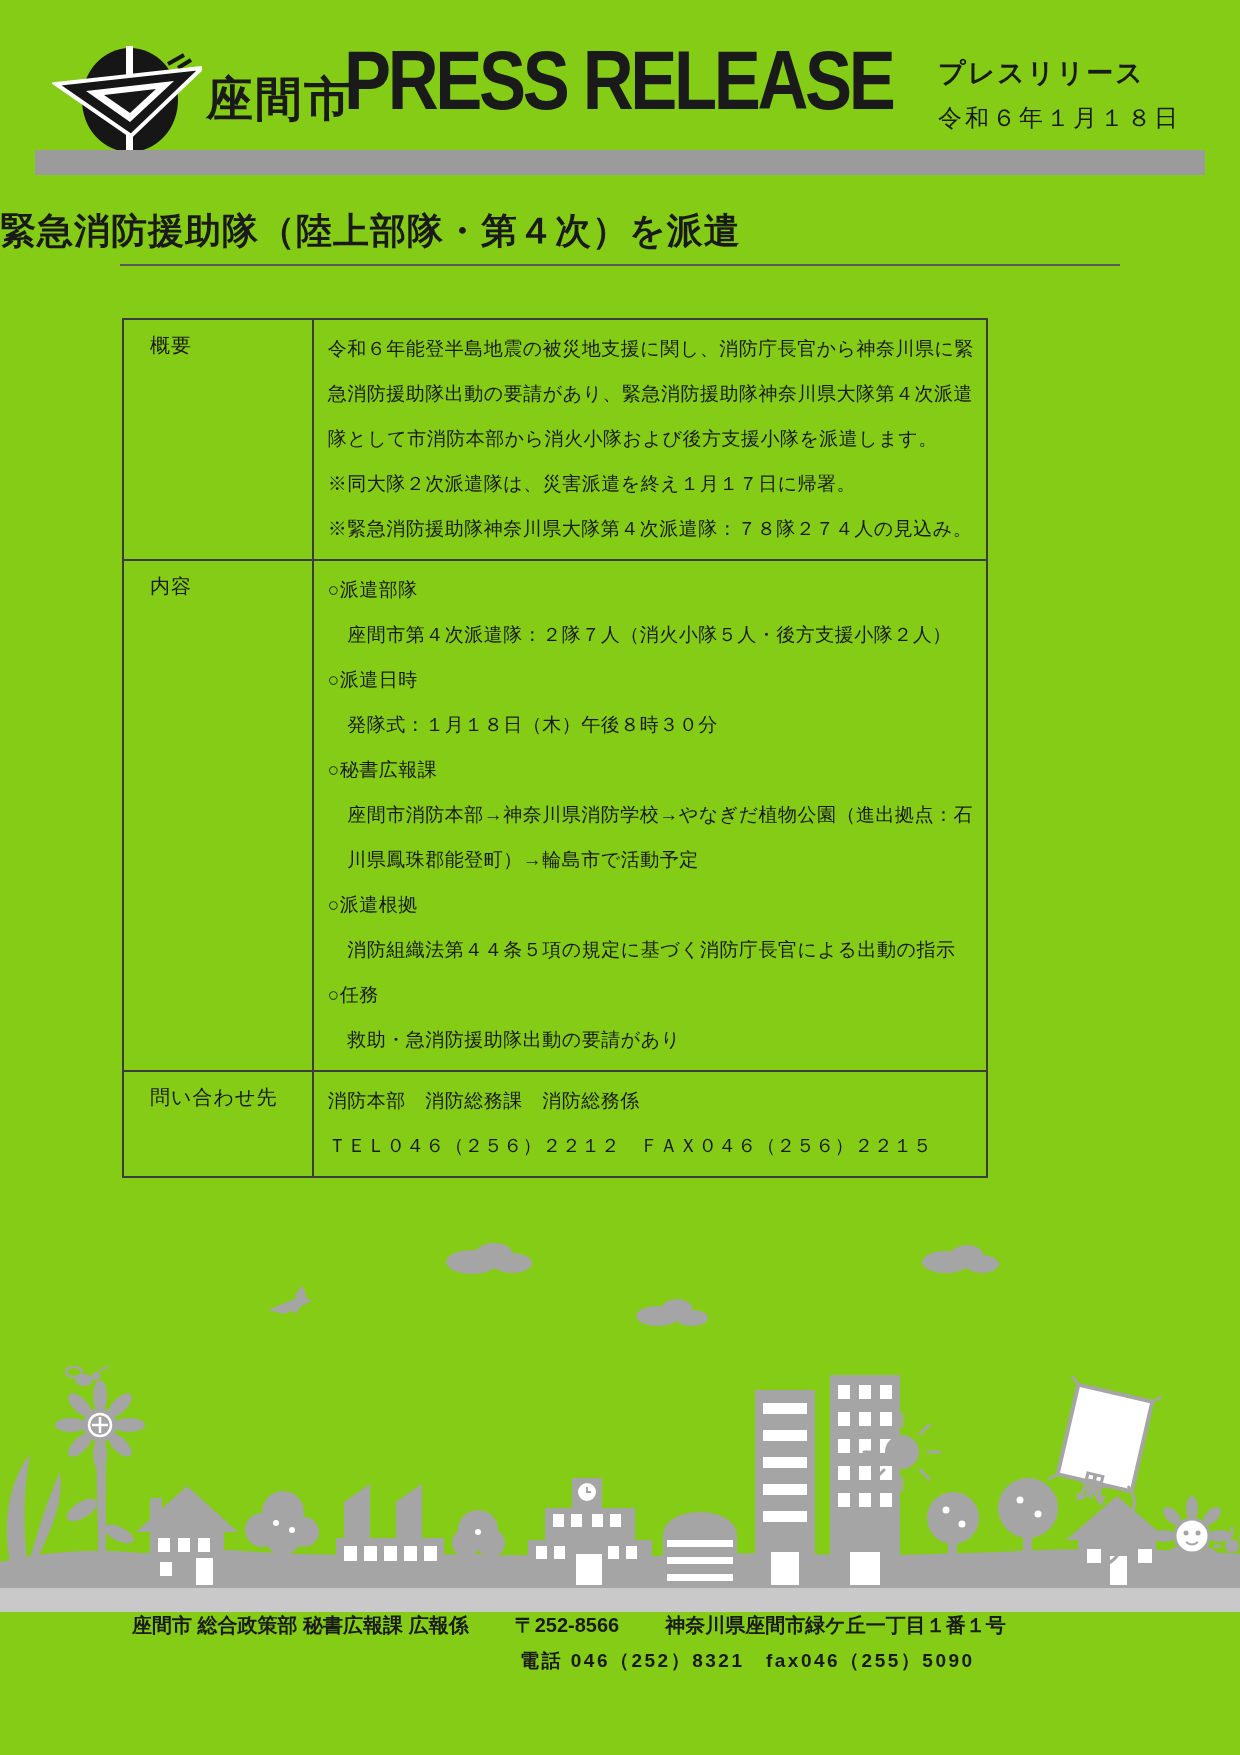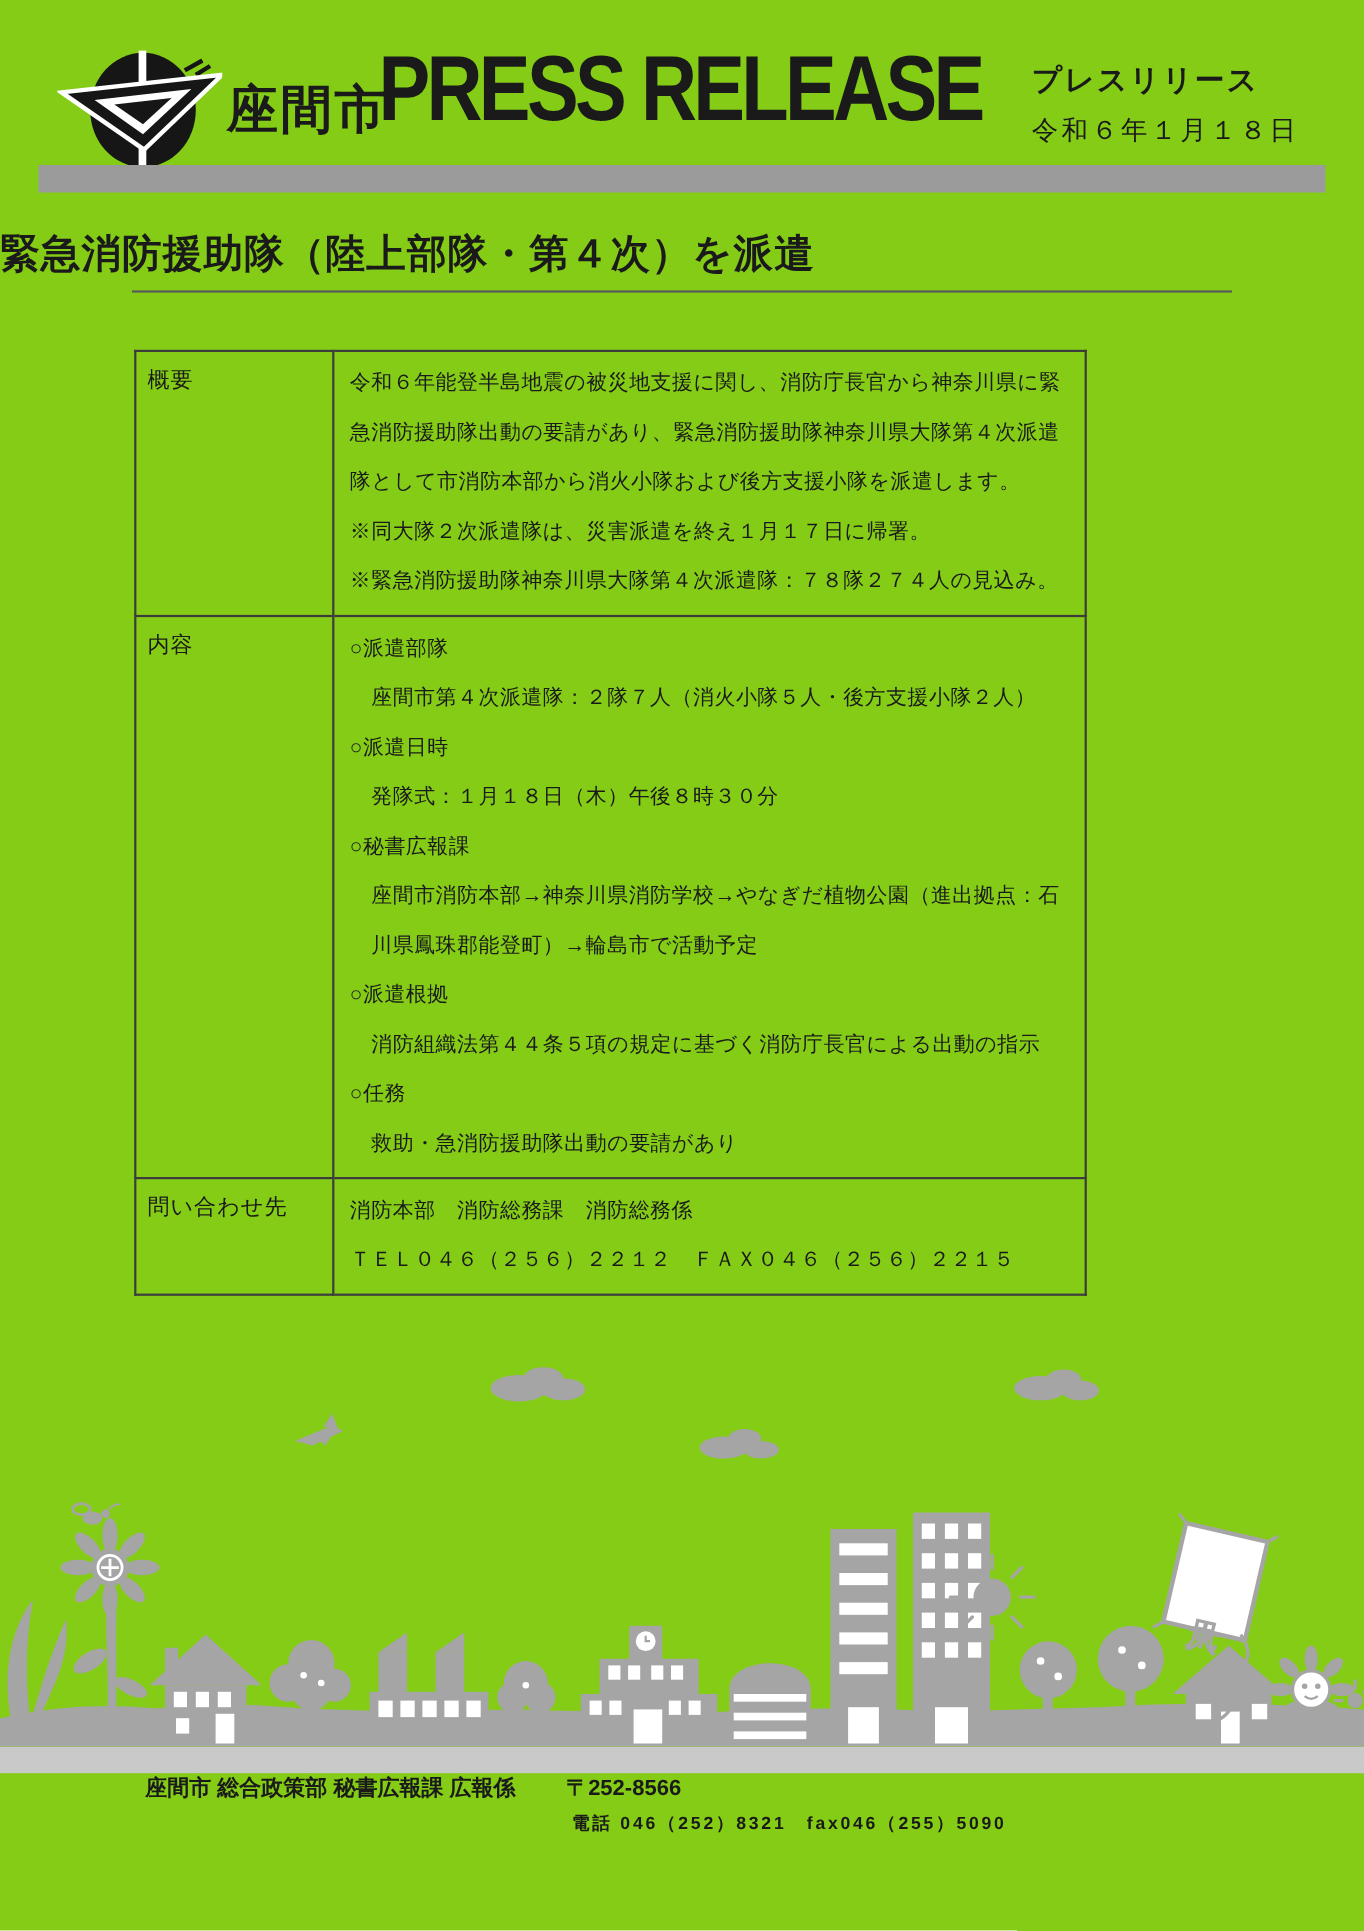--- a/index.html
+++ b/index.html
@@ -17,30 +17,30 @@
 
   
   .doc-title{position:absolute;left:0;top:207px;width:1240px;text-align:left;
              font-size:36px;font-weight:bold;letter-spacing:1px;}
   .title-rule{position:absolute;left:120px;top:264px;width:1000px;border-top:2px solid #5a5a5a;}
 
   
   .info-table{position:absolute;left:122px;top:318px;width:866px;border-collapse:collapse;
               font-family:"Liberation Serif","DejaVu Serif",serif;}
   .info-table td{border:2px solid #3c3c3c;vertical-align:top;}
-  .label-cell{width:158px;padding:12px 10px;font-size:20px;letter-spacing:1px;white-space:nowrap;}
+  .label-cell{width:158px;padding:12px 26px;font-size:20px;letter-spacing:1px;white-space:nowrap;}
   .content-cell{padding:6px 12px 8px 14px;}
   .content-cell .line{margin:0;font-size:19px;line-height:45px;white-space:nowrap;letter-spacing:.5px;}
 
   
   .townscape{position:absolute;left:0;top:1240px;}
   .footer-bar{position:absolute;left:0;top:1588px;width:1240px;height:24px;}
   .footer-line1{position:absolute;left:132px;top:1612px;width:1050px;display:flex;gap:46px;
                 font-size:20px;font-weight:bold;white-space:nowrap;align-items:flex-end;}
-  .footer-line2{position:absolute;left:520px;top:1648px;font-size:16px;font-weight:bold;
+  .footer-line2{position:absolute;left:520px;top:1648px;font-size:19px;font-weight:bold;
                 letter-spacing:2.5px;white-space:nowrap;}
 </style>
 </head>
 <body>
 
 <div id="page">
 
   <svg class="emblem" width="150" height="118" viewBox="0 0 150 118" aria-hidden="true">
     <ellipse cx="78" cy="62" rx="48" ry="52" fill="#161616"></ellipse>
     <rect x="74" y="8" width="7" height="108" fill="#ffffff"></rect>
@@ -324,16 +324,17 @@
         </g>
       </g>
     </g>
   </svg>
 
   <div class="footer-bar" style="background: rgb(201, 201, 201);"></div>
 
   <div class="footer-line1">
     <span>座間市 総合政策部 秘書広報課 広報係</span>
     <span>〒252-8566</span>
+    <span>神奈川県座間市緑ケ丘一丁目１番１号</span>
   </div>
   <div class="footer-line2">電話 046（252）8321　fax046（255）5090</div>
 
 </div>
 
 </body></html>

